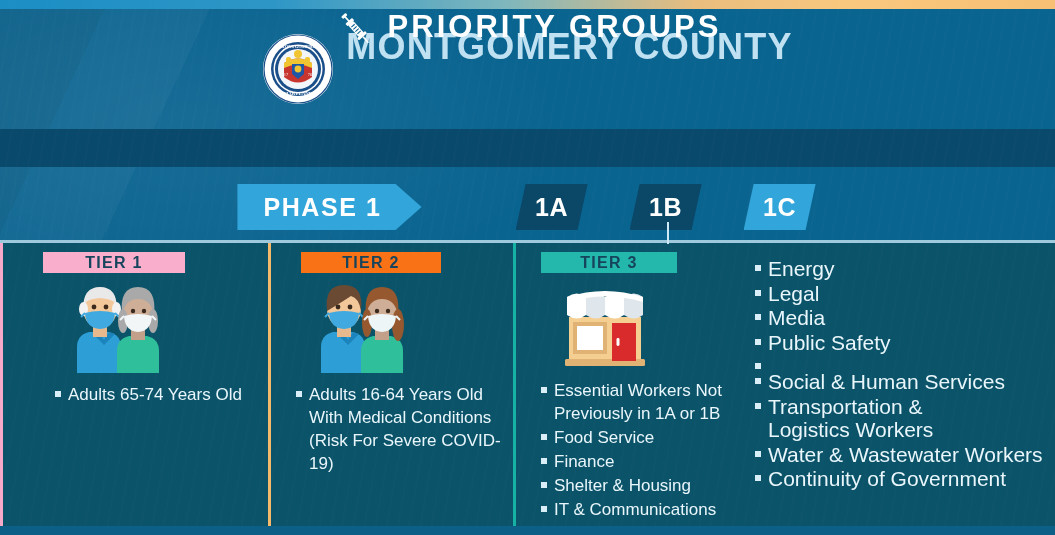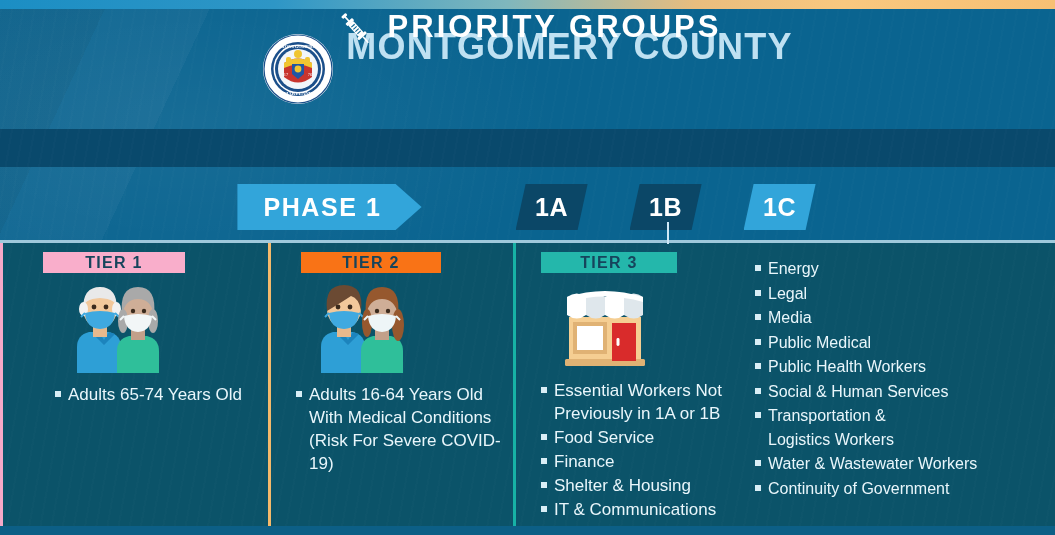--- a/index.html
+++ b/index.html
@@ -85,21 +85,21 @@
 
   .art{position:absolute;top:38px;}
   .col1 .art{left:57px;}
   .col2 .art{left:35px;}
   .col3 .art{left:42px;}
 
   .bullets{position:absolute;left:0;right:8px;color:#e9f6fb;font-size:17px;line-height:23px;}
   .col1 .bullets{left:55px;top:140px;}
   .col2 .bullets{left:28px;top:140px;}
   .col3 .bullets{left:28px;top:136px;}
-  .col4 .bullets{left:10px;top:14px;font-size:16px;line-height:23.5px;}
+  .col4 .bullets{left:10px;top:14px;font-size:21px;line-height:23.5px;}
 
   .bullet{display:flex;align-items:flex-start;margin-bottom:1px;}
   .bullet .sq{flex:0 0 auto;width:6px;height:6px;background:#d9eef6;margin:8px 7px 0 0;}
   .bullet .txt{white-space:pre-line;}
 
   
   svg{display:block;}
 </style>
 </head>
 <body>
@@ -318,25 +318,24 @@
           <div class="bullet">
               <span class="sq"></span>
               <span class="txt">Legal</span>
             </div>
           <div class="bullet">
               <span class="sq"></span>
               <span class="txt">Media</span>
             </div>
           <div class="bullet">
               <span class="sq"></span>
-              <span class="txt">Public Medical</span>
-            </div>
-          <div class="bullet">
-              <span class="sq"></span>
-              <span class="txt">Public Health Workers</span>
+              <span class="txt">Public Safety</span>
+            </div>
+          <div class="bullet">
+              <span class="sq"></span>
             </div>
           <div class="bullet">
               <span class="sq"></span>
               <span class="txt">Social &amp; Human Services</span>
             </div>
           <div class="bullet">
               <span class="sq"></span>
               <span class="txt">Transportation &amp;
 Logistics Workers</span>
             </div>

